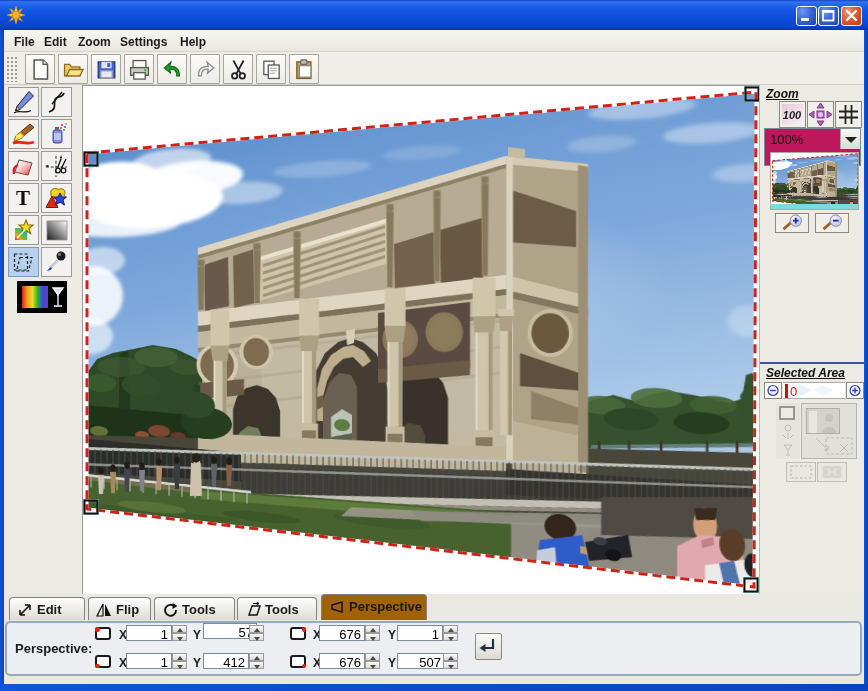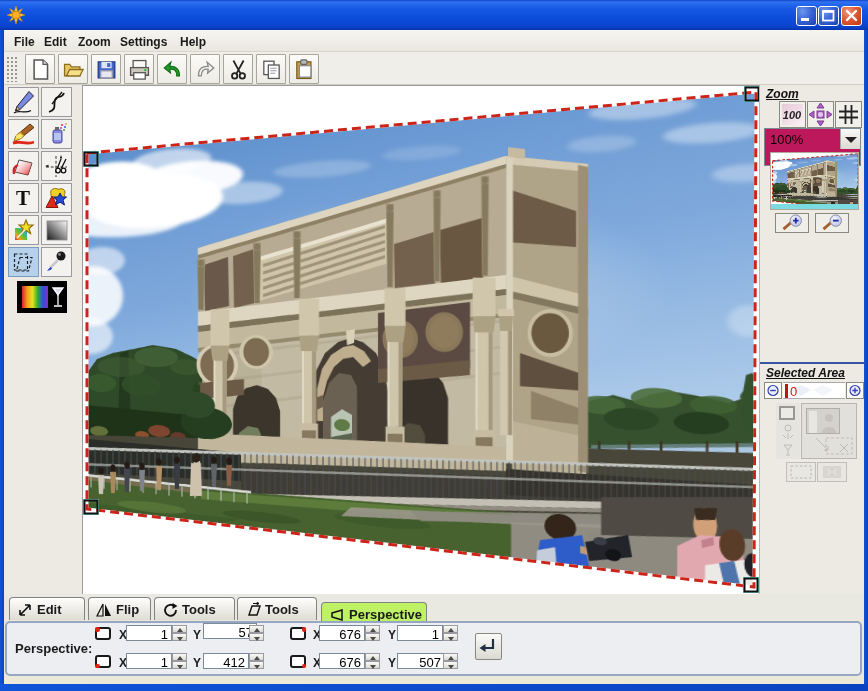--- a/index.html
+++ b/index.html
@@ -32,21 +32,21 @@
 #photo{position:absolute;left:0;top:0;width:676px;height:507px;transform-origin:0 0;
  transform:matrix3d(0.709745,-0.092732,0,-0.000416,0.000017,0.703968,0,0.000004,0,0,1,0,4,67,0,1)}
 
 #rp{left:759px;top:85px;width:105px;height:509px;background:#eceae3;border-left:1px solid #b8b6ac}
 .lbl{position:absolute;font-size:12px;font-weight:bold;font-style:italic;text-decoration:underline;color:#111}
 .zbtn{position:absolute;width:27px;height:27px;border:1px solid #8a8980;background:#f0efe9}
 
 #tabrow{left:4px;top:594px;width:860px;height:26px;background:#e9e8e1}
 .tab{position:absolute;top:3px;height:23px;border:1px solid #828282;border-bottom:none;border-radius:4px 4px 0 0;
  background:linear-gradient(180deg,#fefefe,#dedcd2);font-size:13px;font-weight:bold;color:#1a1a1a;text-align:center}
-.tab.sel{top:8px;height:26px;background:#bef264}
+.tab.sel{top:0;height:26px;background:#a16207}
 .tab svg{position:absolute;left:7px;top:4px}
 .tab .tx{position:absolute;left:27px;top:4px;white-space:nowrap}
 
 #pp{left:5px;top:621px;width:857px;height:55px;background:#edeef1;border:2px solid #95a7c4;border-radius:5px}
 #pp .plabel{position:absolute;left:8px;top:18px;font-size:13px;font-weight:bold;color:#1a1a1a}
 .cicon{position:absolute;width:16px;height:13px;border:2px solid #1a1a1a;border-radius:3px;background:#fff}
 .cdot{position:absolute;width:4.5px;height:4.5px;border-radius:50%;background:#e82010}
 .xy{position:absolute;font-size:12px;font-weight:bold;color:#1a1a1a}
 .spin{position:absolute;height:16px;background:#fff;border:1px solid #7a8a99;font-size:13px;color:#000;text-align:right;padding:1px 3px 0 0}
 .sarr{position:absolute;width:15px;height:16px}

